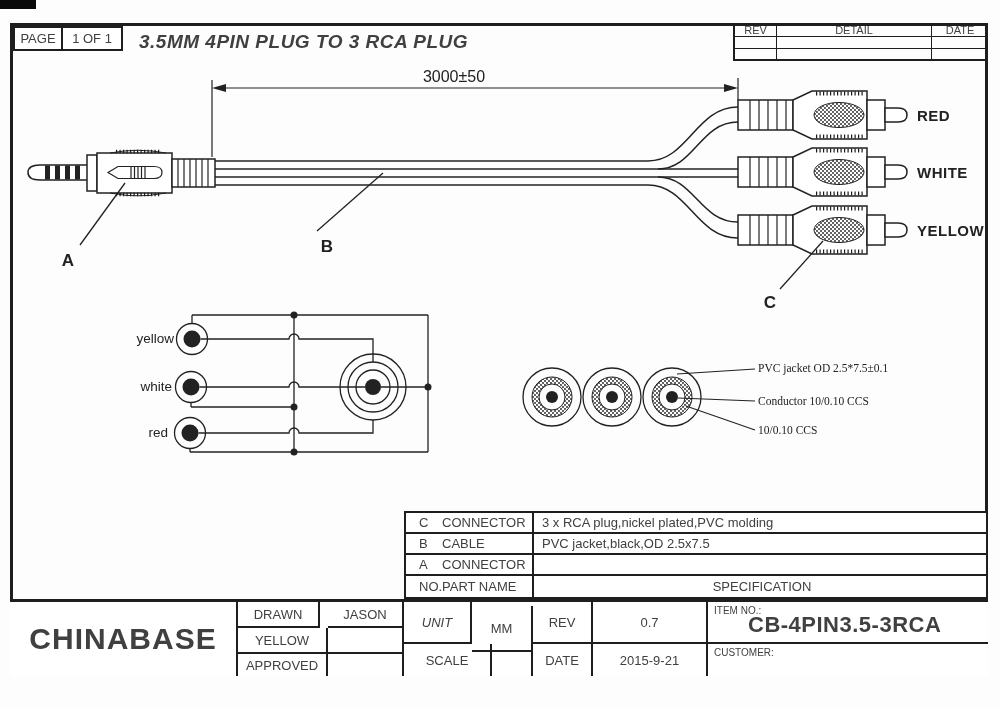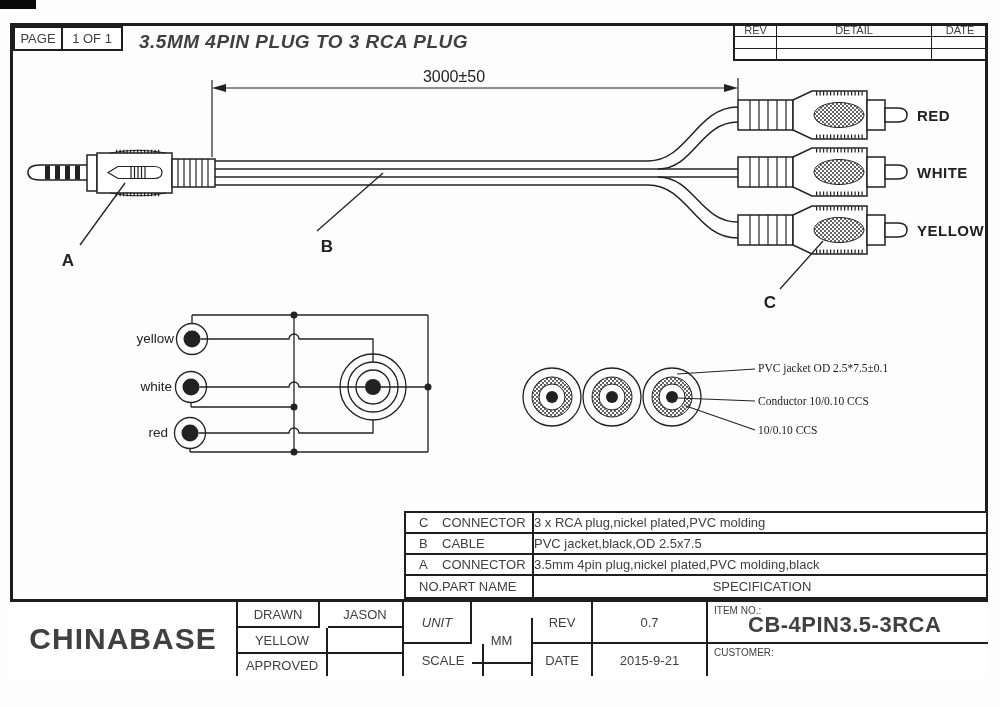--- a/index.html
+++ b/index.html
@@ -39,21 +39,21 @@
   .t-sch{font:13.5px "Liberation Sans",sans-serif;}
   .t-xsec{font:11.5px "Liberation Serif",serif;}
   
   .spec-table{position:absolute;left:404px;top:511px;width:584px;height:88px;box-sizing:border-box;
               border:2px solid #1e1e1e;background:#fff;z-index:2;}
   .spec-row{display:flex;height:21px;box-sizing:border-box;font-size:13px;}
   .spec-row.bb{border-bottom:2px solid #1e1e1e;}
   .spec-part-cell{width:128px;box-sizing:border-box;border-right:2px solid #1e1e1e;display:flex;
                   align-items:center;}
   .spec-no{width:36px;padding-left:13px;box-sizing:border-box;}
-  .spec-val{flex:1;display:flex;align-items:center;}
+  .spec-val{flex:1;display:flex;align-items:center;padding-left:8px;}
   .spec-val.center{justify-content:center;padding-left:4px;}
   
   .title-block{position:absolute;left:10px;top:599px;width:978px;height:77px;box-sizing:border-box;
                border-top:3px solid #1e1e1e;background:#fff;z-index:2;}
   .tb{position:absolute;box-sizing:border-box;font-size:13px;display:flex;align-items:center;
       justify-content:center;}
   .br{border-right:2px solid #1e1e1e;}
   .bb{border-bottom:2px solid #1e1e1e;}
   .company{font-size:30px;font-weight:bold;letter-spacing:1px;}
   .big-item{position:absolute;left:40px;top:10px;font-size:22px;font-weight:bold;letter-spacing:.5px;}
@@ -253,21 +253,20 @@
         <span class="spec-no">B</span>
         <span>CABLE</span>
       </div>
       <div class="spec-val">PVC jacket,black,OD 2.5x7.5</div>
     </div>
     <div class="spec-row bb">
       <div class="spec-part-cell">
         <span class="spec-no">A</span>
         <span>CONNECTOR</span>
       </div>
-      <div class="spec-val">3.5mm 4pin plug,nickel plated,PVC molding,black</div>
     </div>
     <div class="spec-row">
       <div class="spec-part-cell">
         <span class="spec-no">NO.</span>
         <span>PART NAME</span>
       </div>
       <div class="spec-val center">SPECIFICATION</div>
     </div>
   </div>
 
@@ -276,29 +275,29 @@
       <span class="company">CHINABASE</span>
     </div>
     <div class="tb br bb" style="left:228px;top:0;width:82px;height:26px;">DRAWN</div>
     <div class="tb br bb" style="left:318px;top:0;width:76px;height:26px;">JASON</div>
     <div class="tb br bb" style="left:228px;top:26px;width:90px;height:26px;">YELLOW</div>
     <div class="tb br bb" style="left:318px;top:26px;width:76px;height:26px;"></div>
     <div class="tb br" style="left:228px;top:52px;width:90px;height:22px;">APPROVED</div>
     <div class="tb br" style="left:318px;top:52px;width:76px;height:22px;"></div>
 
     <div class="tb br bb" style="left:394px;top:0;width:68px;height:42px;font-style:italic;">UNIT</div>
-    <div class="tb br bb" style="left:462px;top:16px;width:61px;height:46px;">MM</div>
+    <div class="tb br bb" style="left:462px;top:4px;width:61px;height:46px;">MM</div>
     <div class="tb br bb" style="left:523px;top:0;width:60px;height:42px;">REV</div>
     <div class="tb br bb" style="left:583px;top:0;width:115px;height:42px;">0.7</div>
     <div class="tb bb" style="left:698px;top:0;width:280px;height:42px;">
       <span class="mini-label">ITEM NO.:</span>
       <span class="big-item">CB-4PIN3.5-3RCA</span>
     </div>
 
-    <div class="tb br" style="left:394px;top:42px;width:80px;height:32px;">SCALE</div>
+    <div class="tb br" style="left:394px;top:42px;width:88px;height:32px;">SCALE</div>
     <div class="tb br" style="left:462px;top:42px;width:61px;height:32px;"></div>
     <div class="tb br" style="left:523px;top:42px;width:60px;height:32px;">DATE</div>
     <div class="tb br" style="left:583px;top:42px;width:115px;height:32px;">2015-9-21</div>
     <div class="tb" style="left:698px;top:42px;width:280px;height:32px;">
       <span class="mini-label">CUSTOMER:</span>
       <span></span>
     </div>
   </div>
 
 </div>

